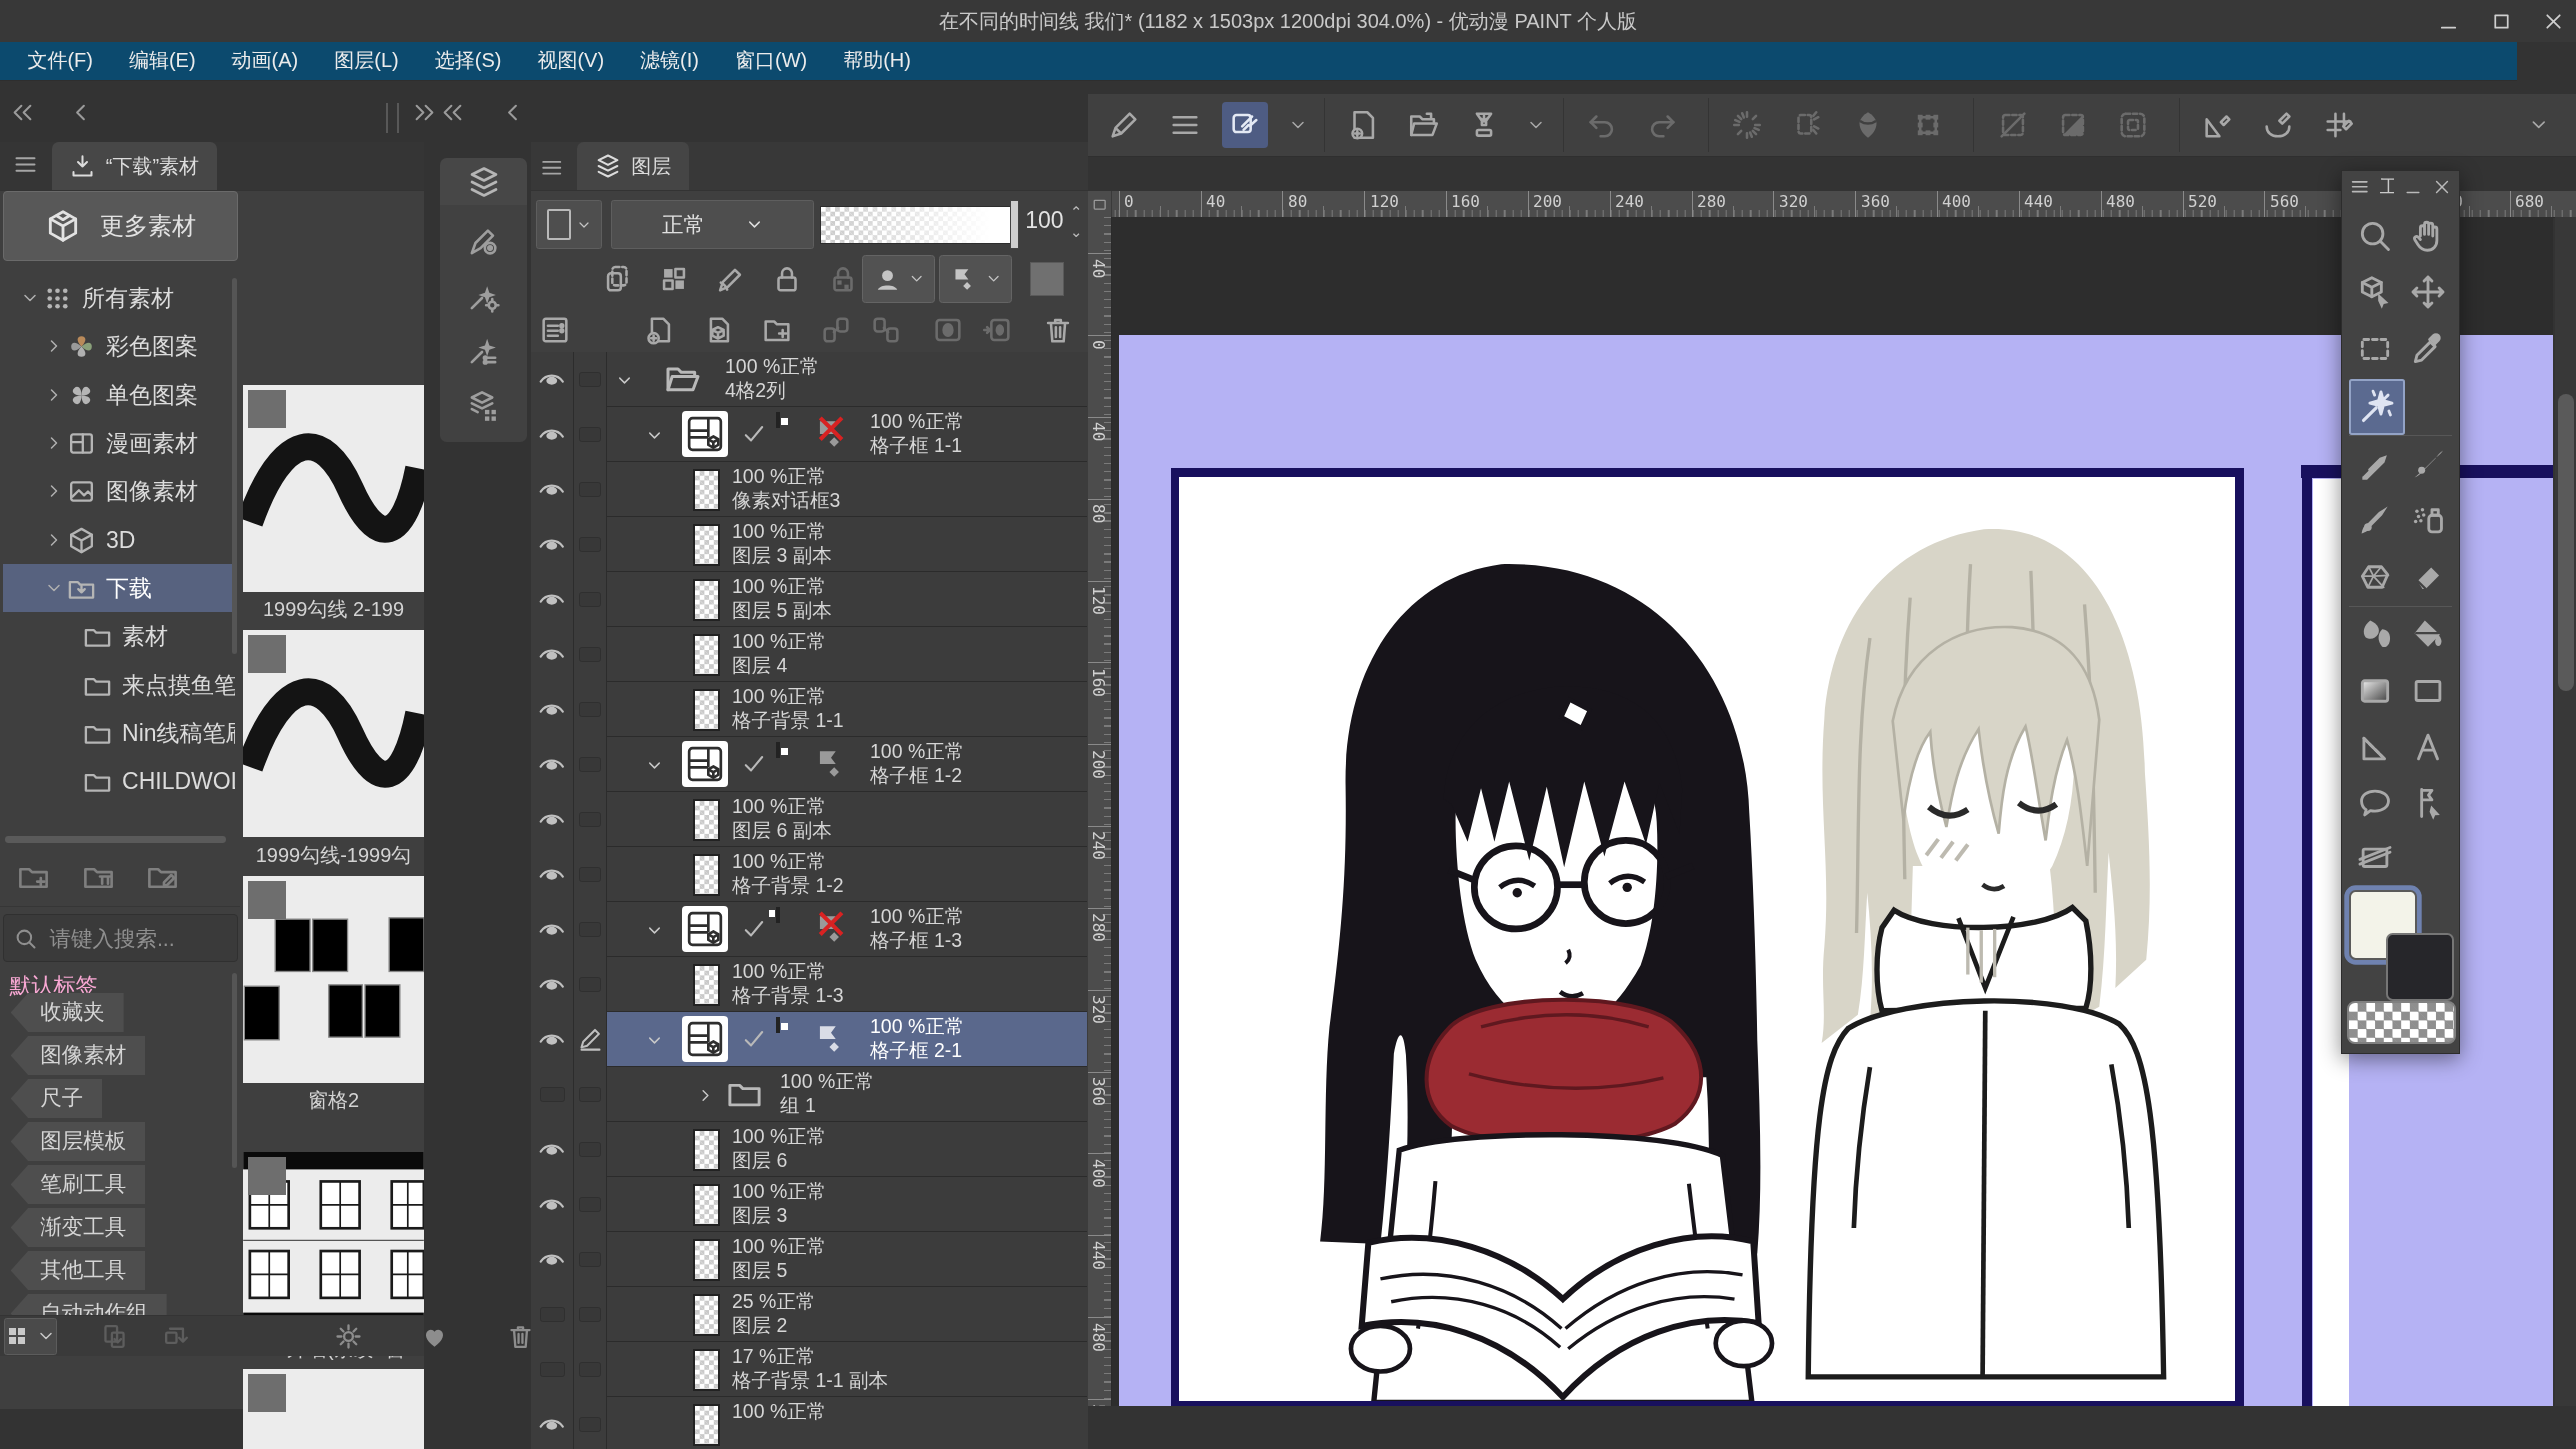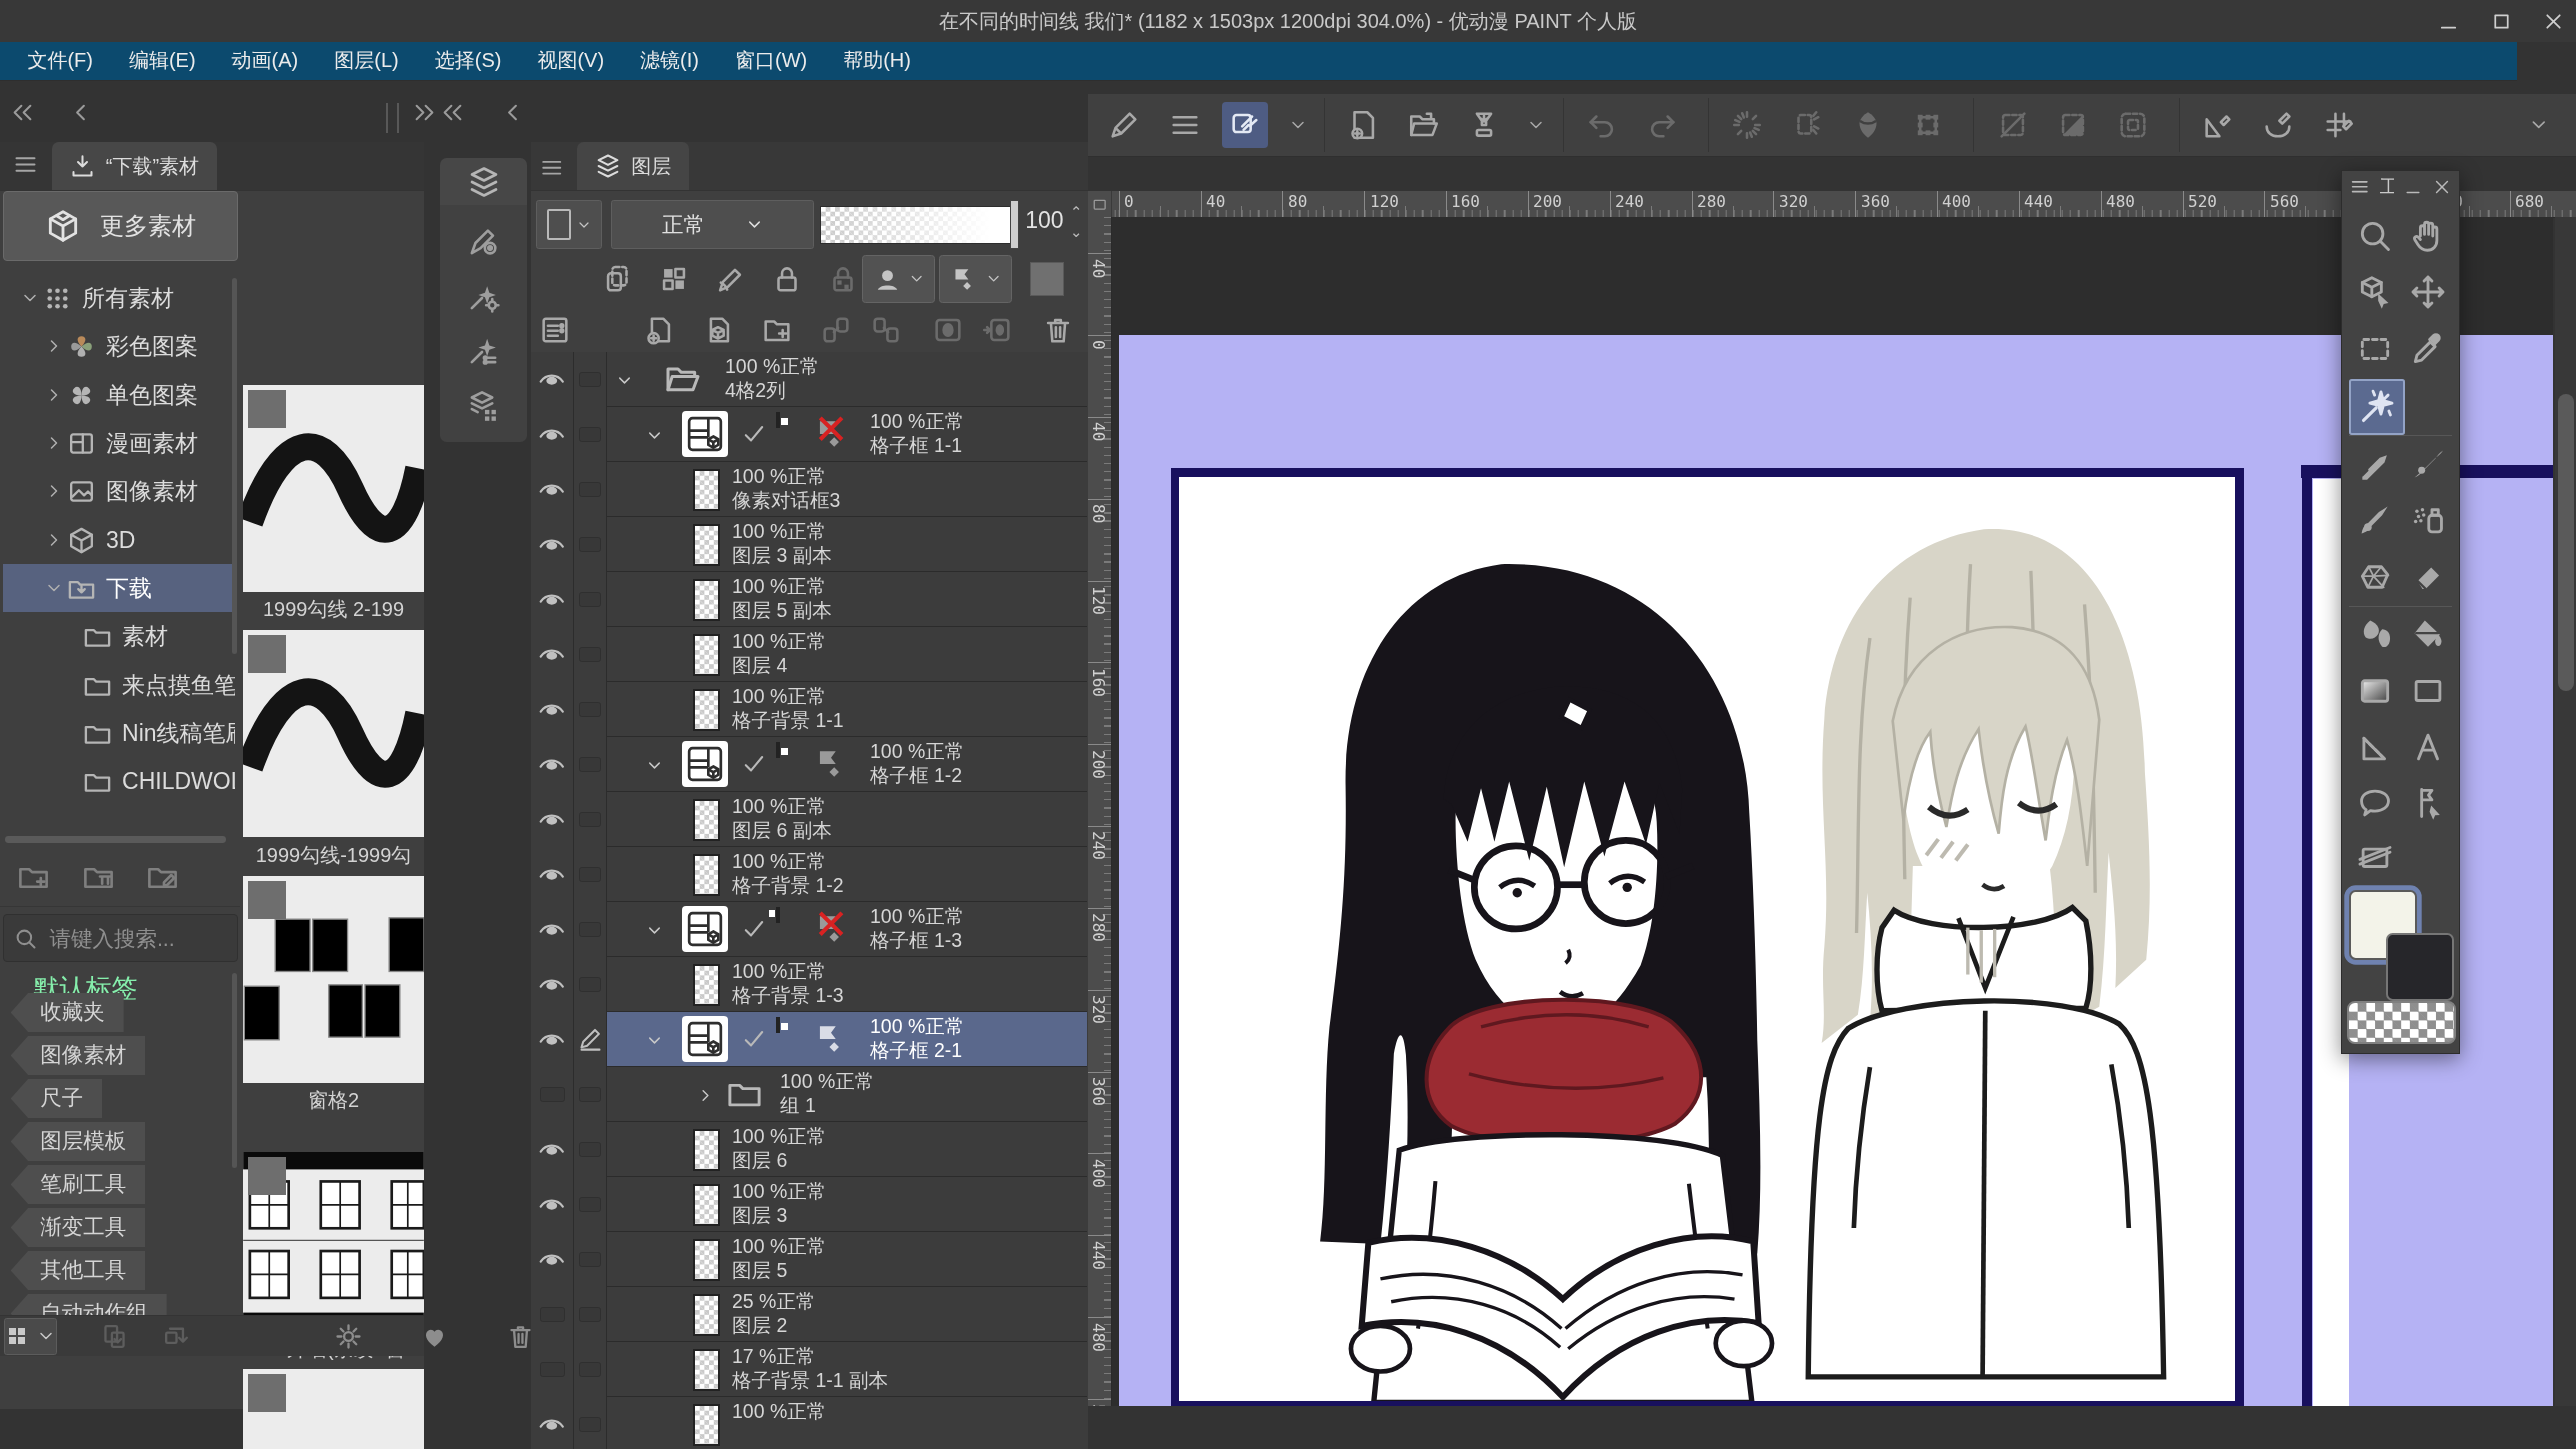--- a/index.html
+++ b/index.html
@@ -29,21 +29,21 @@
     display:flex;align-items:center;justify-content:center;gap:17.4px;color:#e2e2e2;font-size:24px;}
   .treerow{position:absolute;left:0;width:232px;height:48px;display:flex;align-items:center;color:#dcdcdc;font-size:23px;white-space:nowrap;overflow:hidden;}
   .treerow.sel{background:#57627f;color:#fff;}
   .treechev{width:23px;color:#b0b0b0;flex:0 0 auto;}
   .treeico{color:#b5b5b5;margin-right:9.4px;flex:0 0 auto;}
   #mat-hscroll{left:5.4px;top:645px;width:221px;height:6.7px;border-radius:3.4px;background:#5a5a5a;}
   #mat-vscroll{left:232px;top:87px;width:5.4px;height:376px;border-radius:2.7px;background:#555;}
   #mat-folderops{left:0px;top:656px;width:240px;height:60px;display:flex;align-items:center;gap:29.5px;padding-left:16px;box-sizing:border-box;color:#7f7f7f;border-bottom:1.3px solid #363636;}
   #mat-search{left:2.7px;top:723px;width:235px;height:48px;background:#3a3a3a;border:1.3px solid #303030;border-radius:4px;
     display:flex;align-items:center;gap:10.7px;padding:0 8px;box-sizing:border-box;color:#8f8f8f;font-size:21.5px;}
-  #tagshdr{left:9.4px;top:780px;font-size:26px;color:#86efac;margin-left:24px;}
+  #tagshdr{left:9.4px;top:780px;font-size:22px;color:#f9a8d4;}
   .tagchip{position:absolute;left:10.7px;height:39px;line-height:39px;background:#4e4e4e;color:#d5d5d5;font-size:21.5px;
     padding:0 19px 0 29.5px;clip-path:polygon(17.4px 0,100% 0,100% 100%,17.4px 100%,0 50%);}
   #tags-vscroll{left:232px;top:782px;width:5.4px;height:195px;border-radius:2.7px;background:#555;}
   #mat-footer{left:0;top:1315px;width:424px;height:40px;background:#3a3a3a;border-top:1.3px solid #343434;display:flex;align-items:center;}
   #viewbtn{width:86px;height:35px;margin-left:4px;background:#4a4a4a;border:1.3px solid #5c5c5c;border-radius:2.7px;
     display:flex;align-items:center;justify-content:center;gap:6.7px;color:#c9c9c9;}
   .ftr-ic{color:#8d8d8d;}
   
   #mat-thumbs{left:243px;top:191px;width:181px;height:1124px;background:#3f3f3f;overflow:hidden;}
   .thumbimg{position:absolute;left:0;width:181px;background:#ececec;overflow:hidden;}

